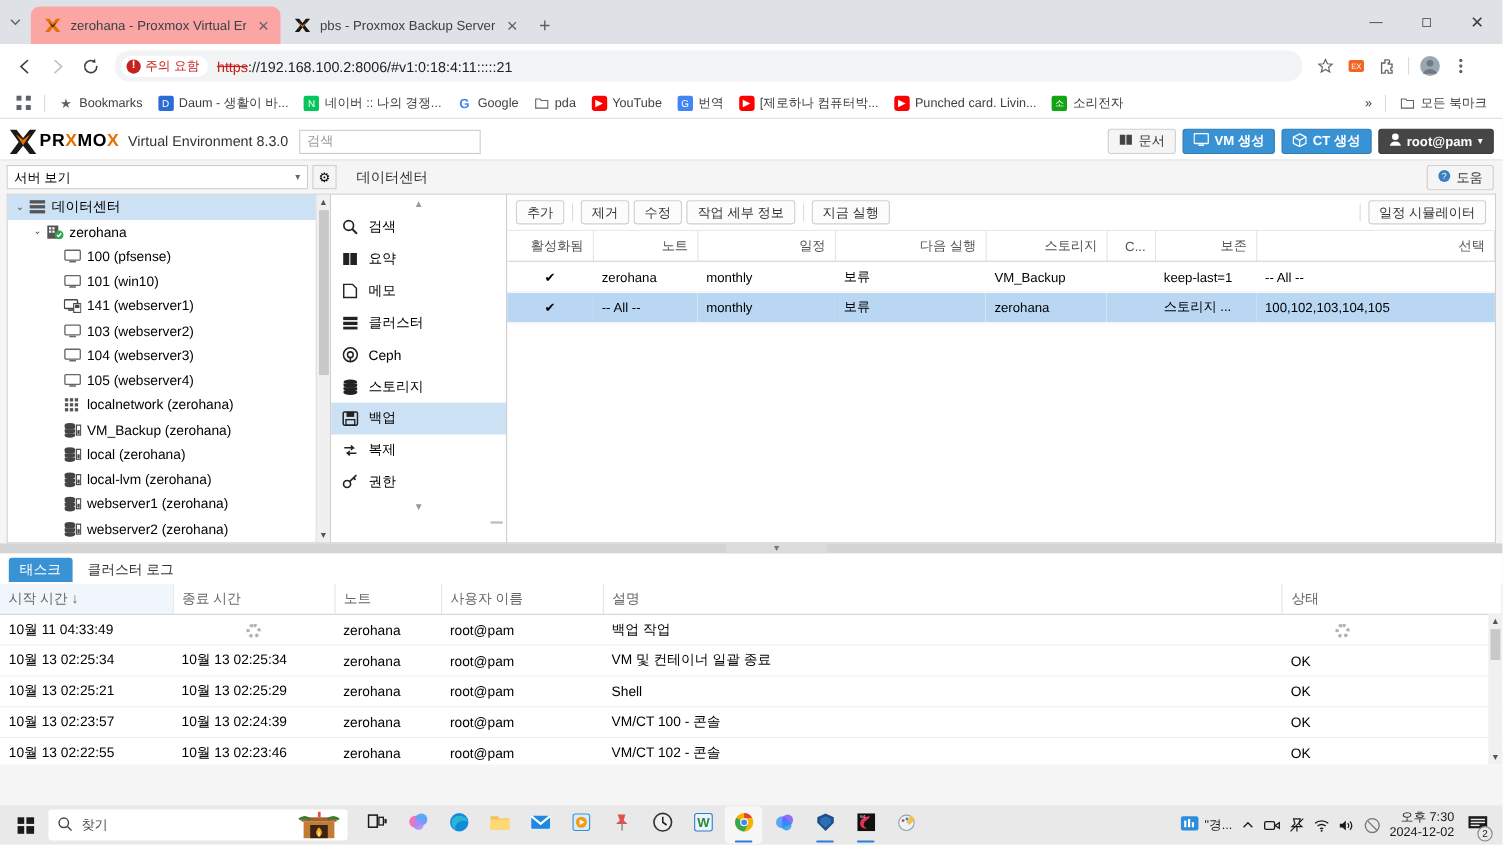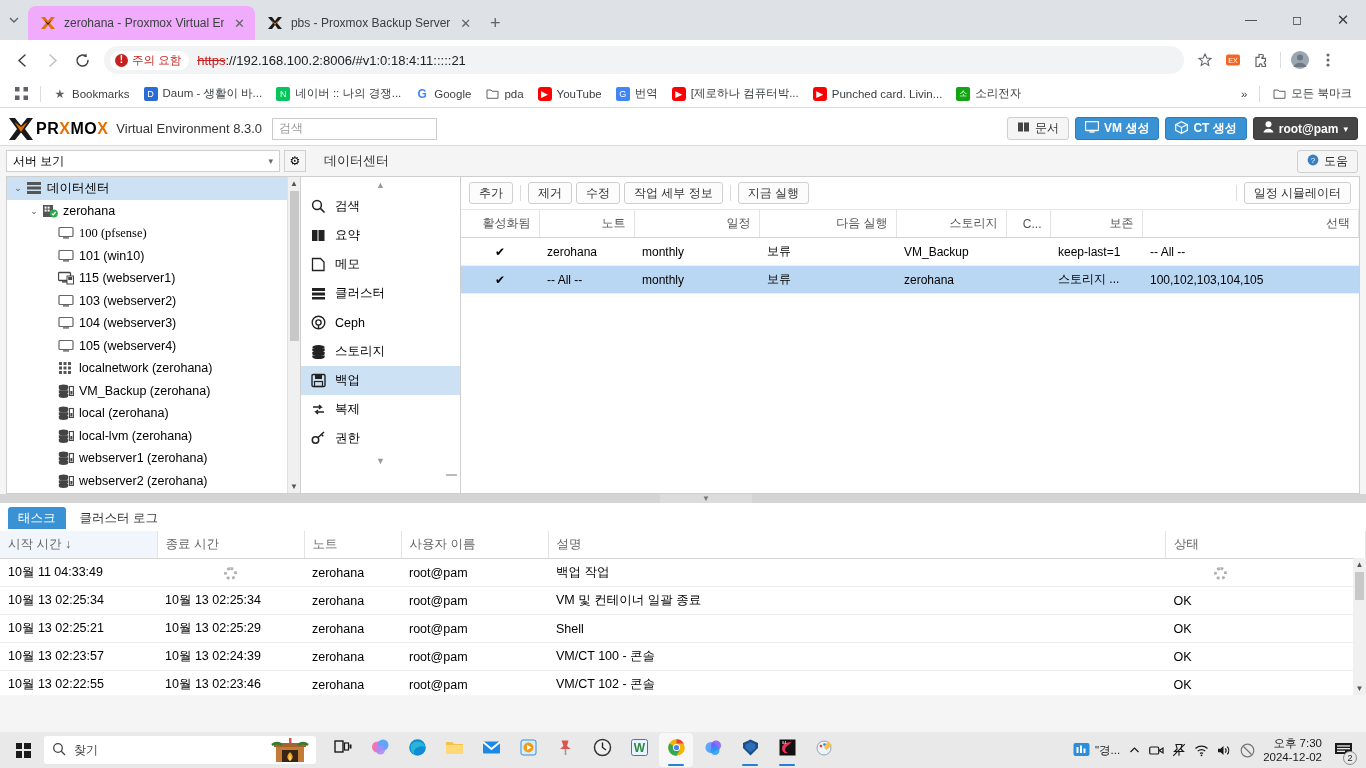--- a/index.html
+++ b/index.html
@@ -21,21 +21,21 @@
   }
   .tab-chevron {
     width: 28px; height: 40px; display: flex; align-items: center; justify-content: center;
     color: #5f6368;
   }
   .tab {
     height: 34px; display: flex; align-items: center; gap: 8px;
     padding: 0 10px 0 12px; border-radius: 8px 8px 0 0;
     font-size: 12px; color: #3c4043; position: relative; min-width: 120px;
   }
-  .tab.active { background: #f0abfc; }
+  .tab.active { background: #fca5a5; }
   .tab.inactive { background: transparent; }
   .tab-title {
     white-space: nowrap; overflow: hidden; text-overflow: clip;
     max-width: 160px;
   }
   .tab-close { color: #5f6368; font-size: 13px; margin-left: 2px; line-height: 1; }
   .newtab { width: 28px; height: 28px; display: flex; align-items: center; justify-content: center;
     color: #5f6368; font-size: 18px; margin-bottom: 3px; }
   .win-ctrl { position: absolute; right: 0; top: 0; height: 40px; display: flex; }
   .win-btn { width: 46px; height: 40px; display: flex; align-items: center; justify-content: center;
@@ -538,21 +538,21 @@
                   <rect x="2.6" y="3.6" width="2" height="2" fill="#fff"></rect>
                   <rect x="5.6" y="3.6" width="2" height="2" fill="#fff"></rect>
                   <rect x="2.6" y="6.6" width="2" height="2" fill="#fff"></rect>
                   <rect x="5.6" y="6.6" width="2" height="2" fill="#fff"></rect>
                   <circle cx="11.8" cy="10.5" r="4" fill="#2aa84a"></circle>
                   <path d="M9.9 10.6 L11.2 11.9 L13.7 9" stroke="#fff" stroke-width="1.3" fill="none"></path>
                 </svg>
               </span>
               <span>zerohana</span>
             </div>
-            <div class="tree-item" style="padding-left: 36px; font-family: Liberation Serif, serif;">
+            <div class="tree-item" style="padding-left: 36px;">
               <span class="twisty"></span>
               <span class="tree-ico">
                 <svg width="16" height="16" viewBox="0 0 16 16">
                   <rect x="1" y="2.5" width="14" height="9" rx="1" stroke="#666" stroke-width="1.2" fill="#fff"></rect>
                   <rect x="5" y="12.2" width="6" height="1.4" fill="#666"></rect>
                 </svg>
               </span>
               <span>100 (pfsense)</span>
             </div>
             <div class="tree-item" style="padding-left: 36px;">
@@ -568,21 +568,21 @@
             <div class="tree-item" style="padding-left: 36px;">
               <span class="twisty"></span>
               <span class="tree-ico">
                 <svg width="16" height="16" viewBox="0 0 16 16">
                   <rect x="0.5" y="2.5" width="12" height="8" rx="1" stroke="#444" stroke-width="1.3" fill="#fff"></rect>
                   <rect x="4" y="11.2" width="5" height="1.4" fill="#444"></rect>
                   <rect x="9" y="6" width="6.5" height="8" fill="#fff" stroke="#444" stroke-width="1"></rect>
                   <rect x="10.2" y="7" width="4" height="3" fill="#444"></rect>
                 </svg>
               </span>
-              <span>115 (webserver1)</span>
+              <span>141 (webserver1)</span>
             </div>
             <div class="tree-item" style="padding-left: 36px;">
               <span class="twisty"></span>
               <span class="tree-ico">
                 <svg width="16" height="16" viewBox="0 0 16 16">
                   <rect x="1" y="2.5" width="14" height="9" rx="1" stroke="#666" stroke-width="1.2" fill="#fff"></rect>
                   <rect x="5" y="12.2" width="6" height="1.4" fill="#666"></rect>
                 </svg>
               </span>
               <span>103 (webserver2)</span>

